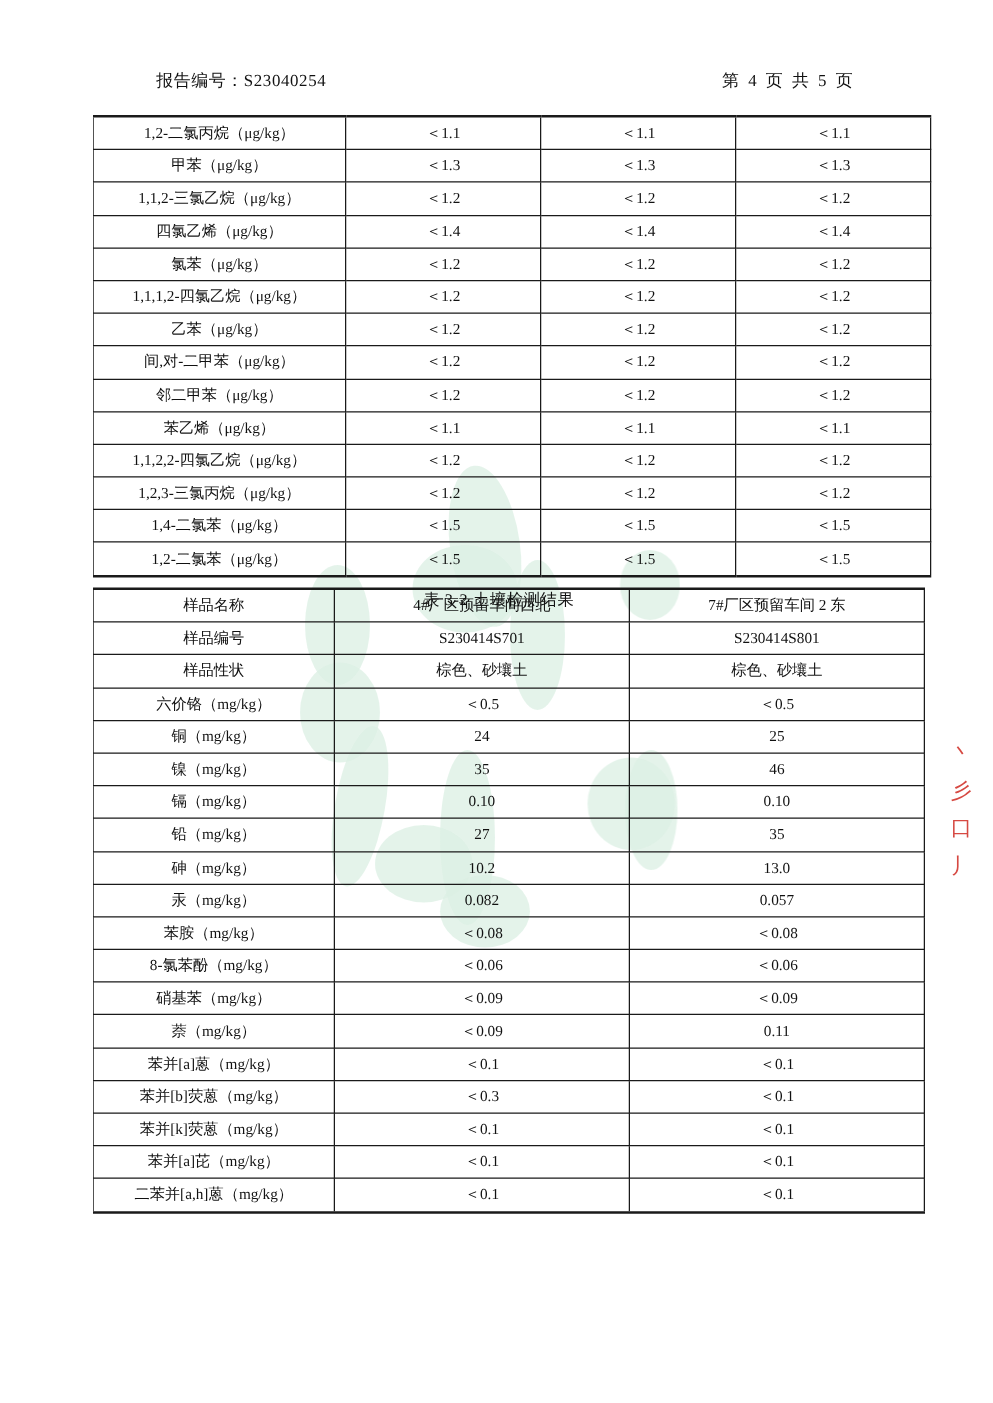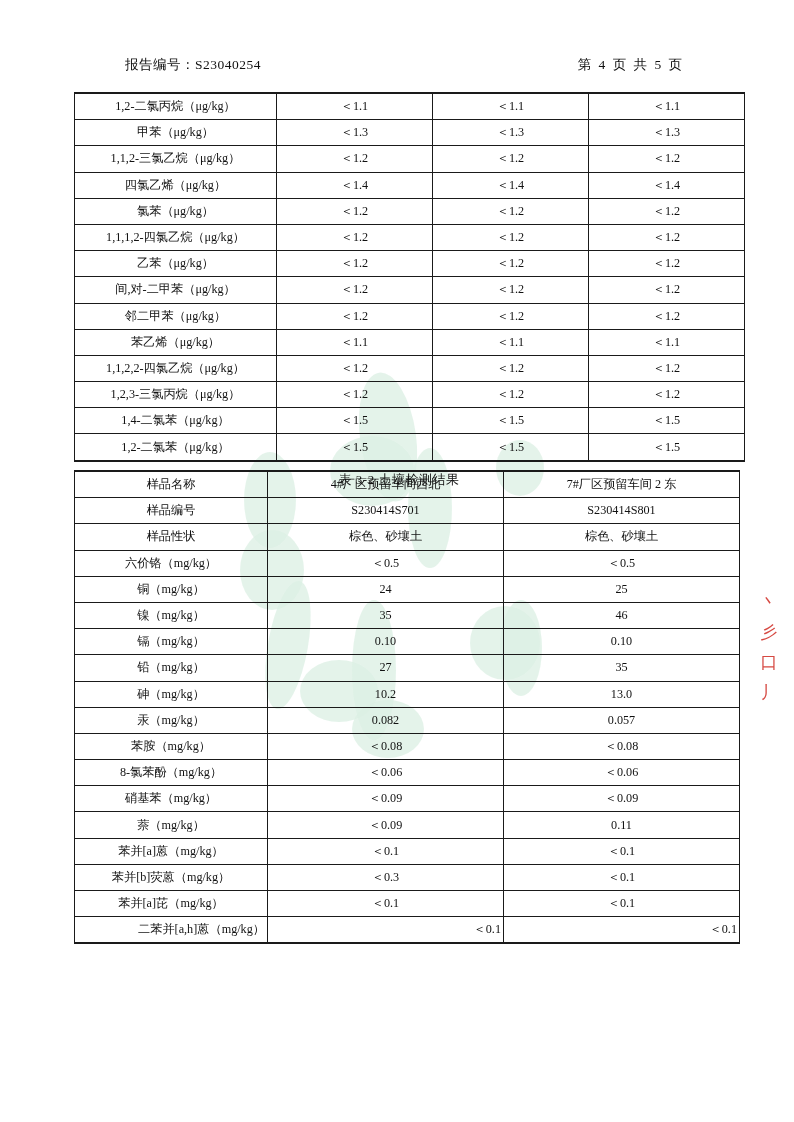--- a/index.html
+++ b/index.html
@@ -95,21 +95,21 @@
     font-weight: normal;
     top: -27px;
     letter-spacing: 0.5px;
     margin-top: 28px;
   }
 
   
   .tbl-voc tr:first-child td { border-top-width: 2px; }
   .tbl-voc tr:last-child td { border-bottom-width: 2px; }
   .tbl-soil tr:first-child td { border-top-width: 2px; }
-  .tbl-soil tr:last-child td { border-bottom-width: 2px; text-align: right; }
+  .tbl-soil tr:last-child td { border-bottom-width: 2px; }
 
   
   .stamp {
     position: absolute;
     right: 8px;
     top: 588px;
     width: 34px;
     height: 110px;
     z-index: 2;
     color: #cf2a22;
@@ -314,20 +314,25 @@
             <td class="param">苯并[a]蒽（mg/kg）</td>
             <td class="val">＜0.1</td>
             <td class="val">＜0.1</td>
           </tr>
           <tr>
             <td class="param">苯并[b]荧蒽（mg/kg）</td>
             <td class="val">＜0.3</td>
             <td class="val">＜0.1</td>
           </tr>
           <tr>
+            <td class="param">苯并[k]荧蒽（mg/kg）</td>
+            <td class="val">＜0.1</td>
+            <td class="val">＜0.1</td>
+          </tr>
+          <tr>
             <td class="param">苯并[a]芘（mg/kg）</td>
             <td class="val">＜0.1</td>
             <td class="val">＜0.1</td>
           </tr>
           <tr>
             <td class="param">二苯并[a,h]蒽（mg/kg）</td>
             <td class="val">＜0.1</td>
             <td class="val">＜0.1</td>
           </tr>
         </tbody>

